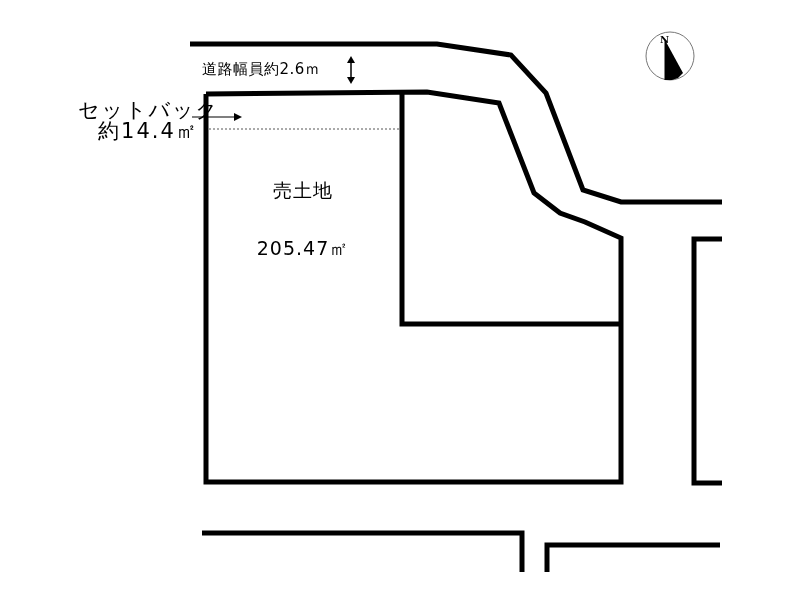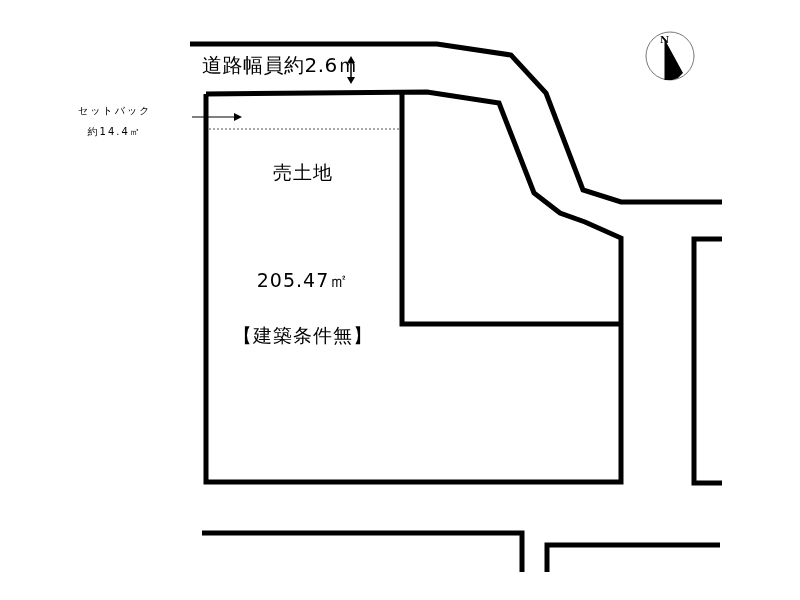--- a/index.html
+++ b/index.html
@@ -1,24 +1,24 @@
 <!DOCTYPE html>
 <html><head>
 <meta charset="utf-8">
 <style>
   html, body { margin: 0; padding: 0; background: #ffffff; }
   body { width: 800px; height: 600px; position: relative; overflow: hidden;
          font-family: "DejaVu Sans", "Liberation Sans", sans-serif; color: #000; }
   svg.map { position: absolute; left: 0; top: 0; }
   .lbl { position: absolute; white-space: nowrap; color: #000; }
-  .road-width { left: 202px; top: 52px; font-size: 20px; letter-spacing: 0.5px; }
-  .setback { left: 78px; top: 100px; font-size: 10px; text-align: center; line-height: 21px; letter-spacing: 2px; }
+  .road-width { left: 202px; top: 60px; font-size: 15px; letter-spacing: 0.5px; }
+  .setback { left: 78px; top: 100px; font-size: 21px; text-align: center; line-height: 21px; letter-spacing: 2px; }
   .center { position: absolute; left: 206px; width: 194px; text-align: center; font-size: 19px; letter-spacing: 1px; }
-  .title { top: 160px; }
-  .area { top: 236px; line-height: 25px; margin-top: 32px; }
+  .title { top: 178px; }
+  .area { top: 236px; line-height: 25px; }
   .status { top: 322px; line-height: 27px; }
 </style>
 </head>
 <body>
 
 <svg class="map" width="800" height="600" viewBox="0 0 800 600">
 
   <polyline points="190,44 437,44 511,55 546,93 583,190 621,202 722,202" fill="none" stroke="#000" stroke-width="5" stroke-linejoin="miter"></polyline>
 
   <polyline points="206,94 206,482 621,482 621,238 585,222 560,213 534,193 499,103 427,92 206,94" fill="none" stroke="#000" stroke-width="5" stroke-linejoin="miter"></polyline>
@@ -51,14 +51,13 @@
 <div class="lbl setback">
   <div>セットバック</div>
   <div>約14.4㎡</div>
 </div>
 
 <div class="center title">売土地</div>
 <div class="center area">
   <div>205.47㎡</div>
 </div>
 <div class="center status">
-  <div>【建築条件無】</div>
 </div>
 
 </body></html>

